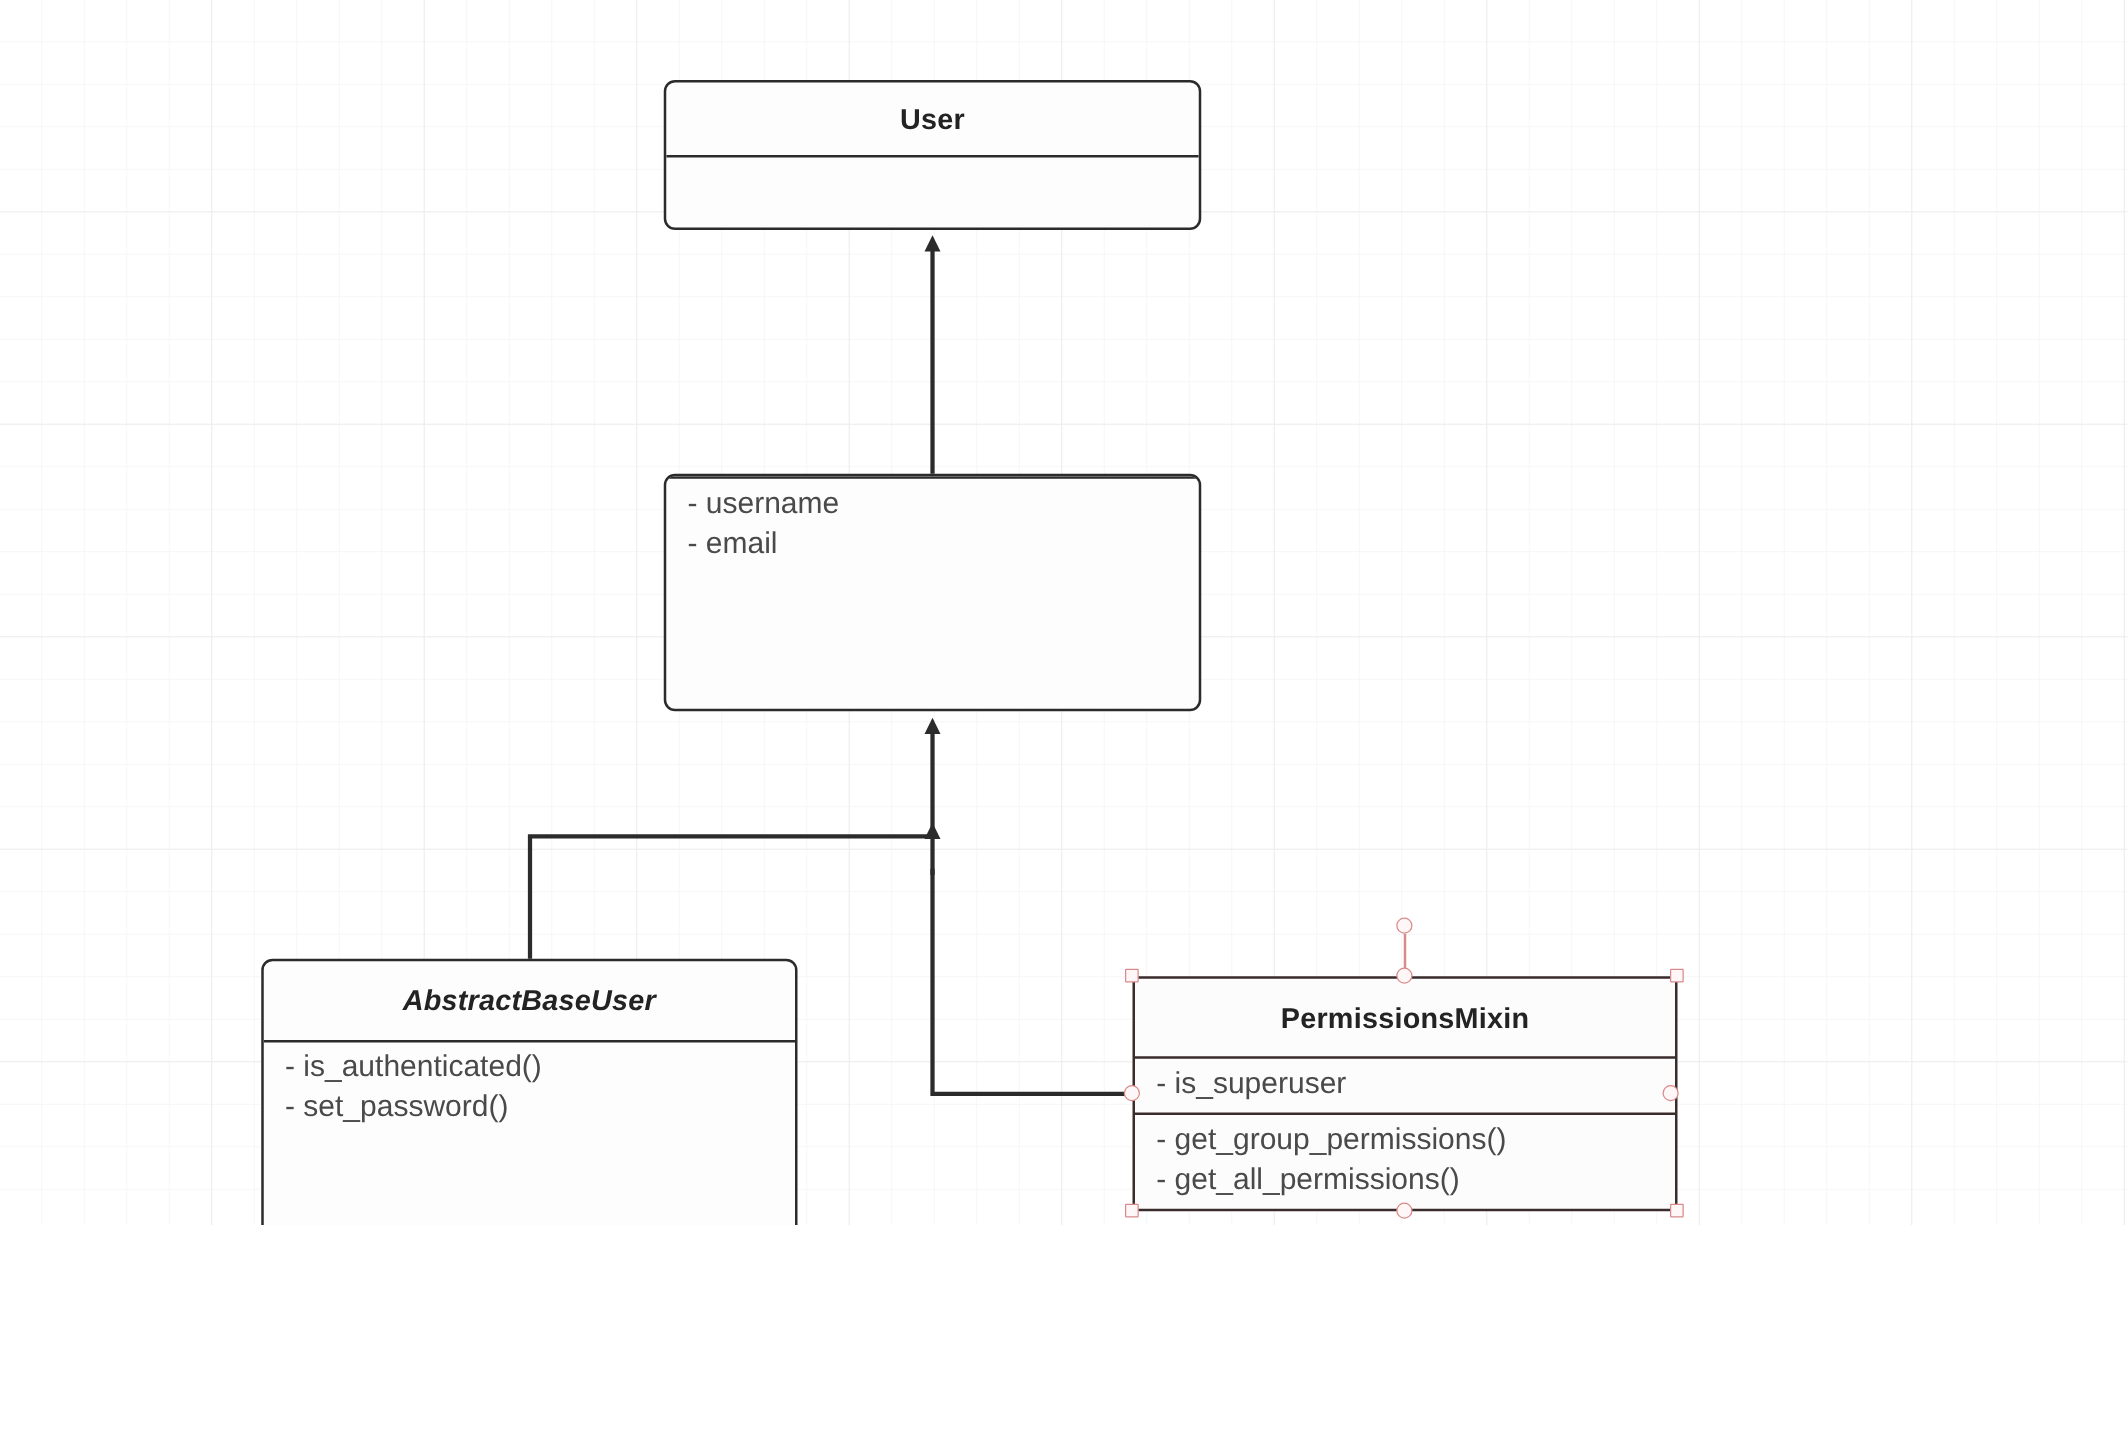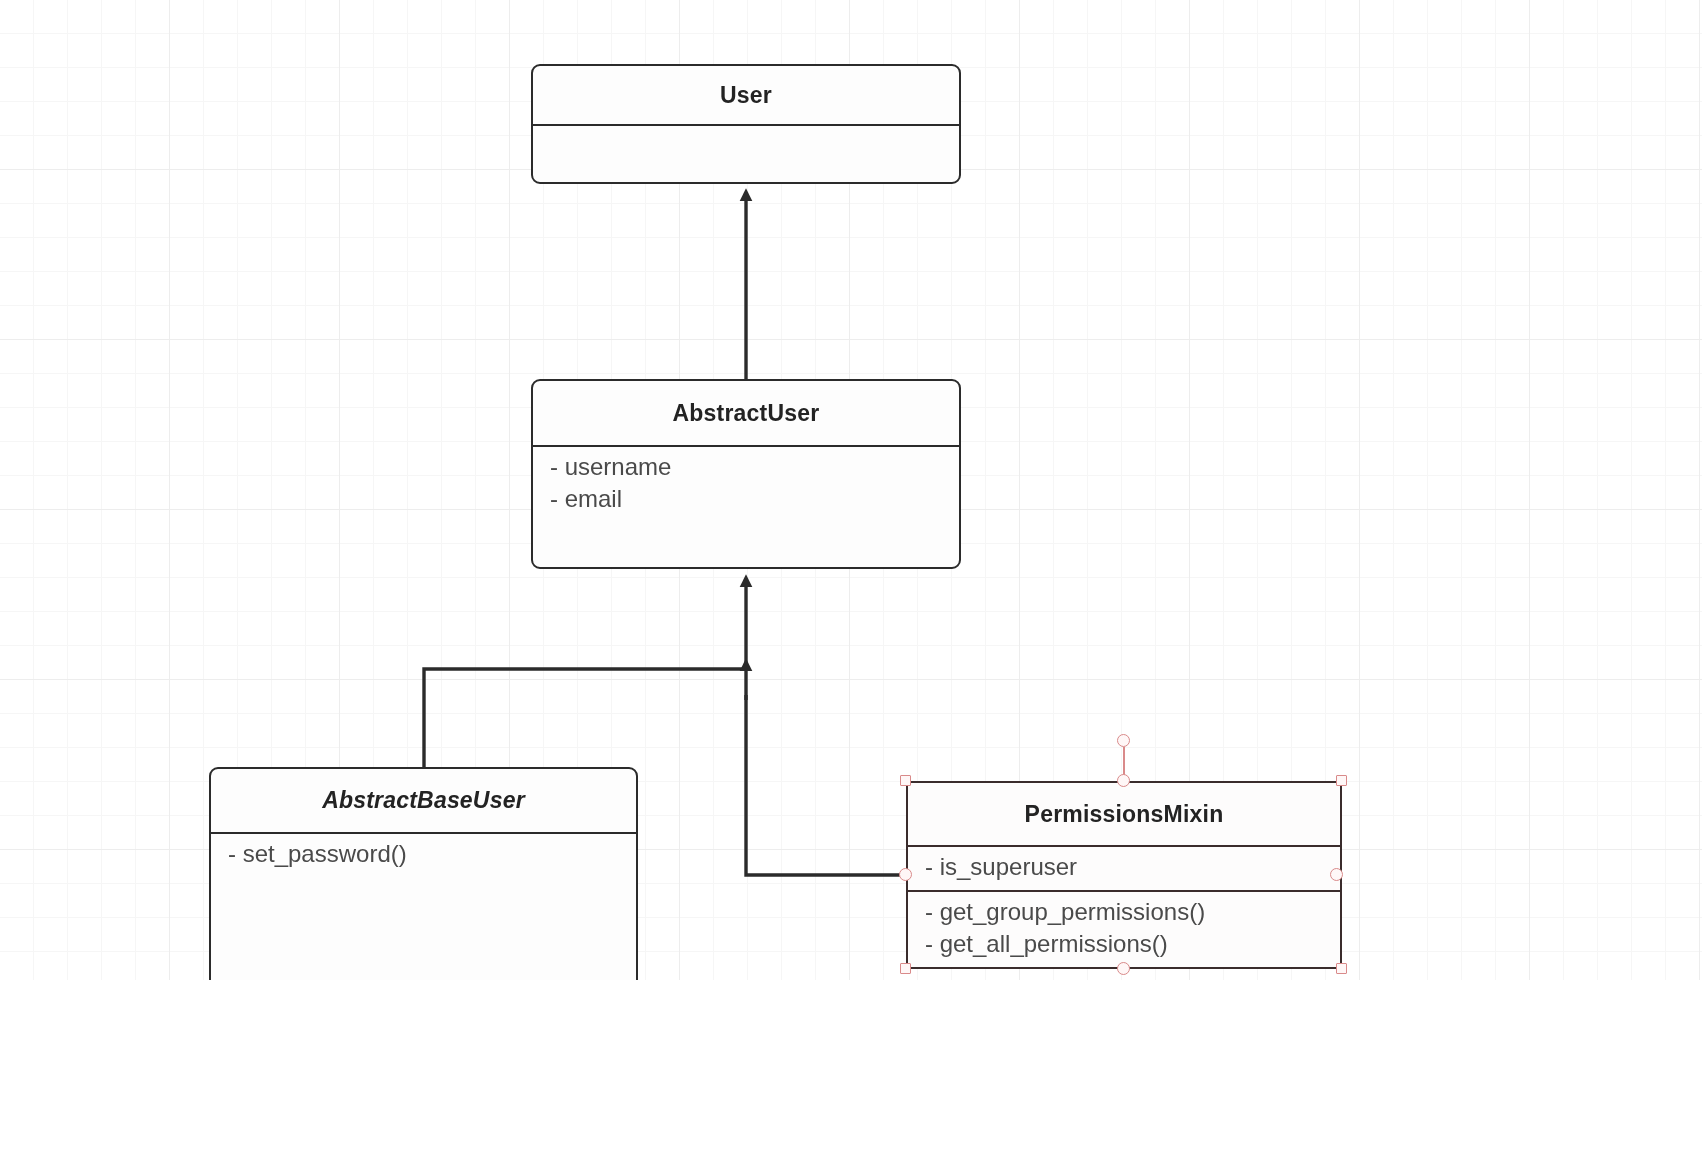--- a/index.html
+++ b/index.html
@@ -156,30 +156,30 @@
       <line x1="746" y1="700" x2="746" y2="668" stroke="#2b2b2b" stroke-width="3.4" marker-end="url(#arrowUp)"></line>
     </g>
   </svg>
 
   <div class="uml-class" id="class-user">
     <div class="uml-title">User</div>
     <div class="uml-compartment empty"></div>
   </div>
 
   <div class="uml-class" id="class-abstractuser">
-    <div class="uml-title">AbstractUser</div>
     <div class="uml-compartment">
       <div class="uml-member">- username</div>
       <div class="uml-member">- email</div>
     </div>
   </div>
 
   <div class="uml-class" id="class-abstractbaseuser">
     <div class="uml-title">AbstractBaseUser</div>
     <div class="uml-compartment">
+      <div class="uml-member">- is_authenticated()</div>
       <div class="uml-member">- set_password()</div>
     </div>
   </div>
 
   <div class="uml-class" id="class-permissionsmixin">
     <div class="uml-title">PermissionsMixin</div>
     <div class="uml-compartment">
       <div class="uml-member">- is_superuser</div>
     </div>
     <div class="uml-compartment">

